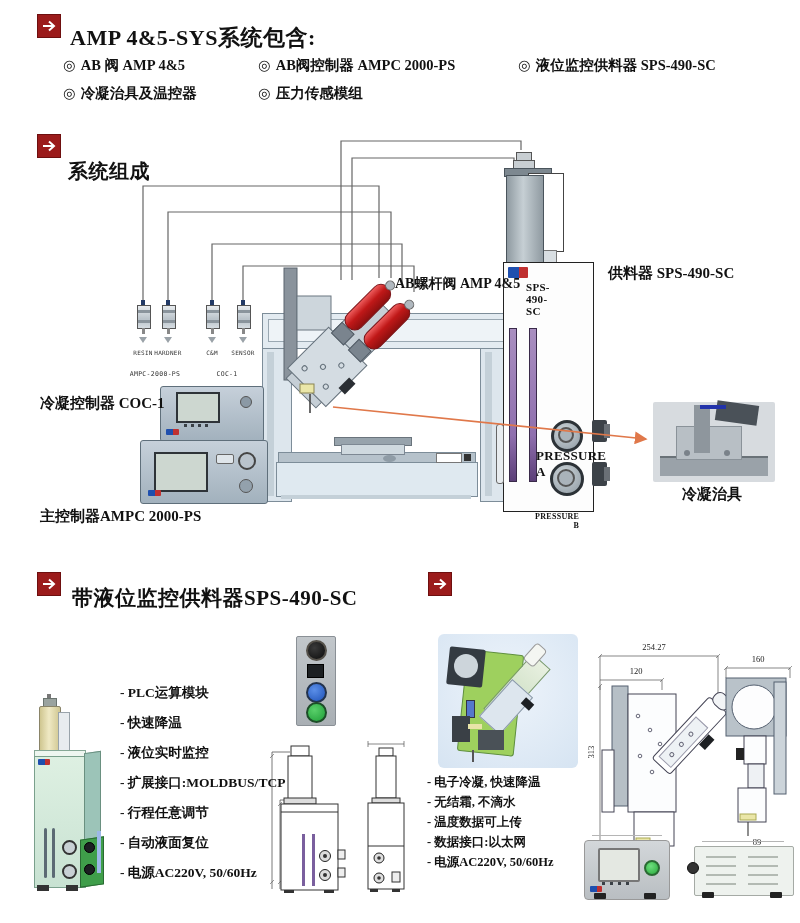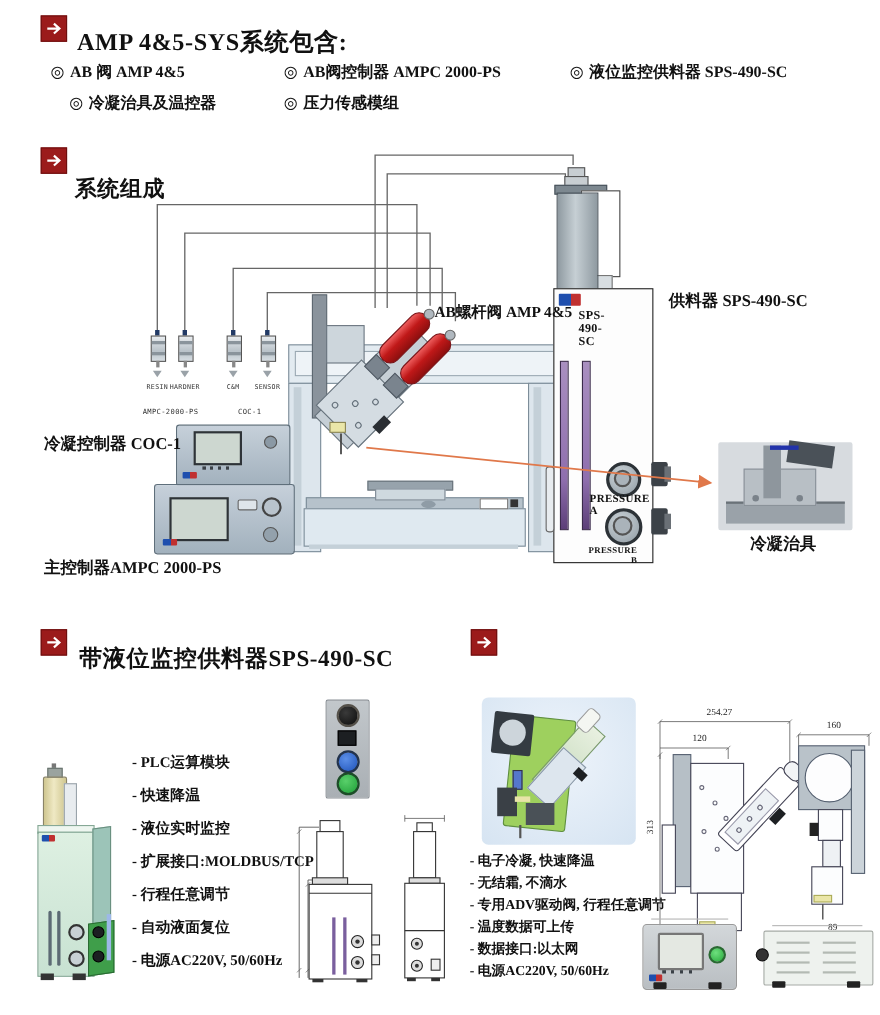--- a/index.html
+++ b/index.html
@@ -38,21 +38,21 @@
 
 <div class="page">
 
   <div class="sec-arrow" style="left:37px;top:14px;">
     <svg width="14" height="12" viewBox="0 0 14 12">
       <path d="M1 6 H11 M7 1.5 L12 6 L7 10.5" stroke="#fff" stroke-width="2" fill="none"></path>
     </svg>
   </div>
   <h1 class="sec-title" style="left:70px;top:8px;font-size:22px;">AMP 4&amp;5-SYS系统包含:</h1>
 
-  <div class="inc-item" style="left:46px;top:56px;">
+  <div class="inc-item" style="left:63px;top:56px;">
     <span class="glyph">◎</span><span>AB 阀  AMP 4&amp;5</span>
   </div>
   <div class="inc-item" style="left:258px;top:56px;">
     <span class="glyph">◎</span><span>AB阀控制器 AMPC 2000-PS</span>
   </div>
   <div class="inc-item" style="left:518px;top:56px;">
     <span class="glyph">◎</span><span>液位监控供料器 SPS-490-SC</span>
   </div>
   <div class="inc-item" style="left:63px;top:84px;">
     <span class="glyph">◎</span><span>冷凝治具及温控器</span>
@@ -177,22 +177,22 @@
     <div class="abs" style="left:503px;top:262px;width:89px;height:248px;background:#fdfdfd;border:1.5px solid #222;"></div>
     <div class="logo-mark" style="left:508px;top:267px;width:20px;height:11px;"></div>
     <div class="abs b" style="left:526px;top:281px;font-size:11px;letter-spacing:0.3px;">SPS-490-SC</div>
     <div class="abs" style="left:509px;top:328px;width:6px;height:152px;background:linear-gradient(180deg,#a98fc0,#8f6fae 70%,#5c3f78);border:1px solid #3a2a4a;"></div>
     <div class="abs" style="left:529px;top:328px;width:6px;height:152px;background:linear-gradient(180deg,#a98fc0,#8f6fae 70%,#5c3f78);border:1px solid #3a2a4a;"></div>
     <div class="abs" style="left:496px;top:424px;width:6px;height:58px;background:#e8ecef;border:1px solid #666;border-radius:3px;"></div>
     <div class="gauge" style="left:551px;top:420px;width:26px;height:26px;"></div>
     <div class="gauge-in" style="left:558px;top:427px;width:12px;height:12px;"></div>
     <div class="gauge" style="left:550px;top:462px;width:28px;height:28px;"></div>
     <div class="gauge-in" style="left:557px;top:469px;width:14px;height:14px;"></div>
-    <div class="abs b" style="left:536px;top:448px;font-size:10px;letter-spacing:0.3px;">PRESSURE A</div>
-    <div class="abs b" style="left:535px;top:496px;font-size:8px;letter-spacing:0.3px;text-align:right;">PRESSURE B</div>
+    <div class="abs b" style="left:536px;top:448px;font-size:13px;letter-spacing:0.3px;">PRESSURE A</div>
+    <div class="abs b" style="left:535px;top:512px;font-size:8px;letter-spacing:0.3px;text-align:right;">PRESSURE B</div>
     <div class="abs" style="left:592px;top:420px;width:15px;height:22px;background:#3c4248;border-radius:2px;"></div>
     <div class="abs" style="left:604px;top:424px;width:6px;height:14px;background:#6a7076;"></div>
     <div class="abs" style="left:592px;top:462px;width:15px;height:24px;background:#3c4248;border-radius:2px;"></div>
     <div class="abs" style="left:604px;top:467px;width:6px;height:14px;background:#6a7076;"></div>
   </div>
 
   <div style="position:absolute;z-index:2;left:0;top:0;">
     <div class="ctrl-box" style="left:160px;top:386px;width:102px;height:54px;"></div>
     <div class="ctrl-screen" style="left:176px;top:392px;width:40px;height:27px;"></div>
     <div class="abs" style="left:184px;top:424px;width:26px;height:3px;background:repeating-linear-gradient(90deg,#3a4046 0 3px,transparent 3px 7px);"></div>
@@ -340,21 +340,20 @@
     <div class="abs" style="left:452px;top:716px;width:18px;height:26px;background:#3a4046;"></div>
     <div class="abs" style="left:478px;top:730px;width:26px;height:20px;background:#4a5157;"></div>
     <div class="abs" style="left:468px;top:724px;width:14px;height:5px;background:#e8e4a8;"></div>
     <div class="abs" style="left:522px;top:700px;width:11px;height:8px;background:#1d2023;transform:rotate(42deg);"></div>
     <div class="abs" style="left:472px;top:750px;width:2px;height:12px;background:#555;"></div>
   </div>
 
   <div class="abs" style="left:427px;top:772px;font-size:12.5px;line-height:20px;">
     <div class="feat">- 电子冷凝, 快速降温</div>
     <div class="feat">- 无结霜, 不滴水</div>
-    <div class="feat">- 专用ADV驱动阀, 行程任意调节</div>
     <div class="feat">- 温度数据可上传</div>
     <div class="feat">- 数据接口:以太网</div>
     <div class="feat">- 电源AC220V, 50/60Hz</div>
   </div>
 
   <svg class="abs" style="left:586px;top:632px;" width="140" height="226" viewBox="0 0 140 226">
     <g stroke="#555" fill="none" stroke-width="0.7">
       <path d="M14,24 H132 M14,24 V58 M132,24 V78"></path>
       <path d="M14,48 H76 M76,48 V58"></path>
       <path d="M14,54 V220"></path>

